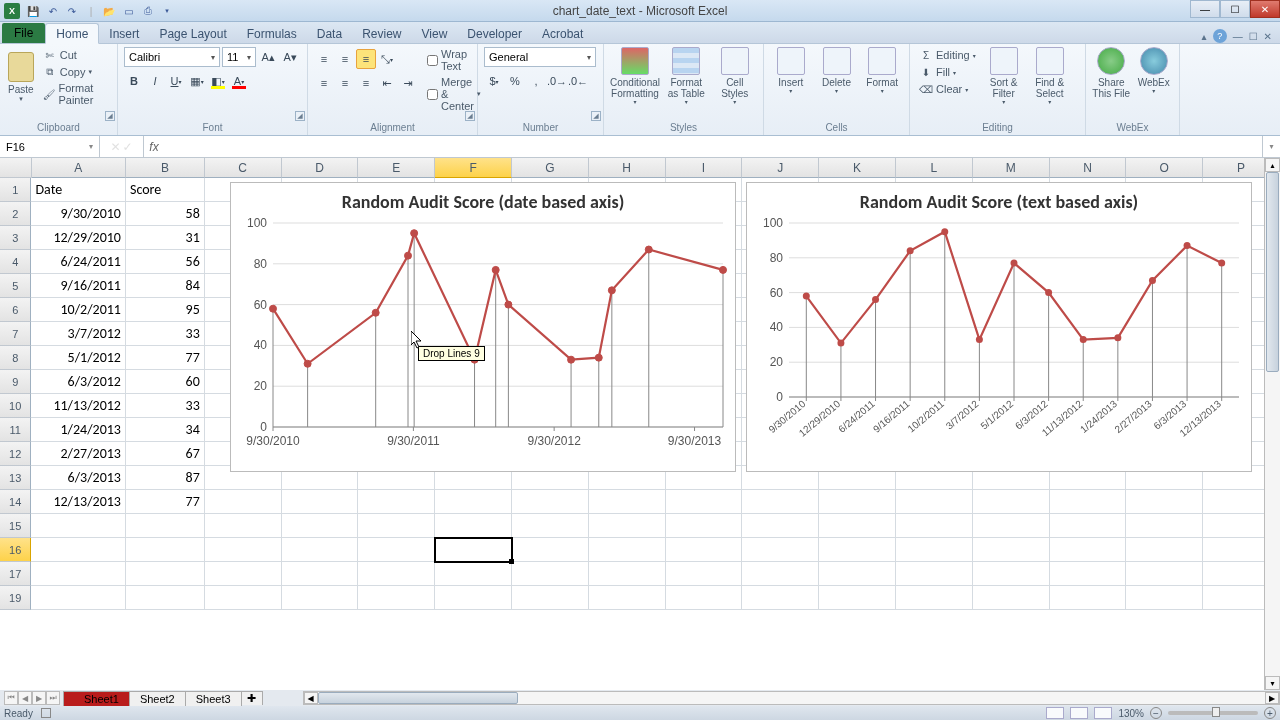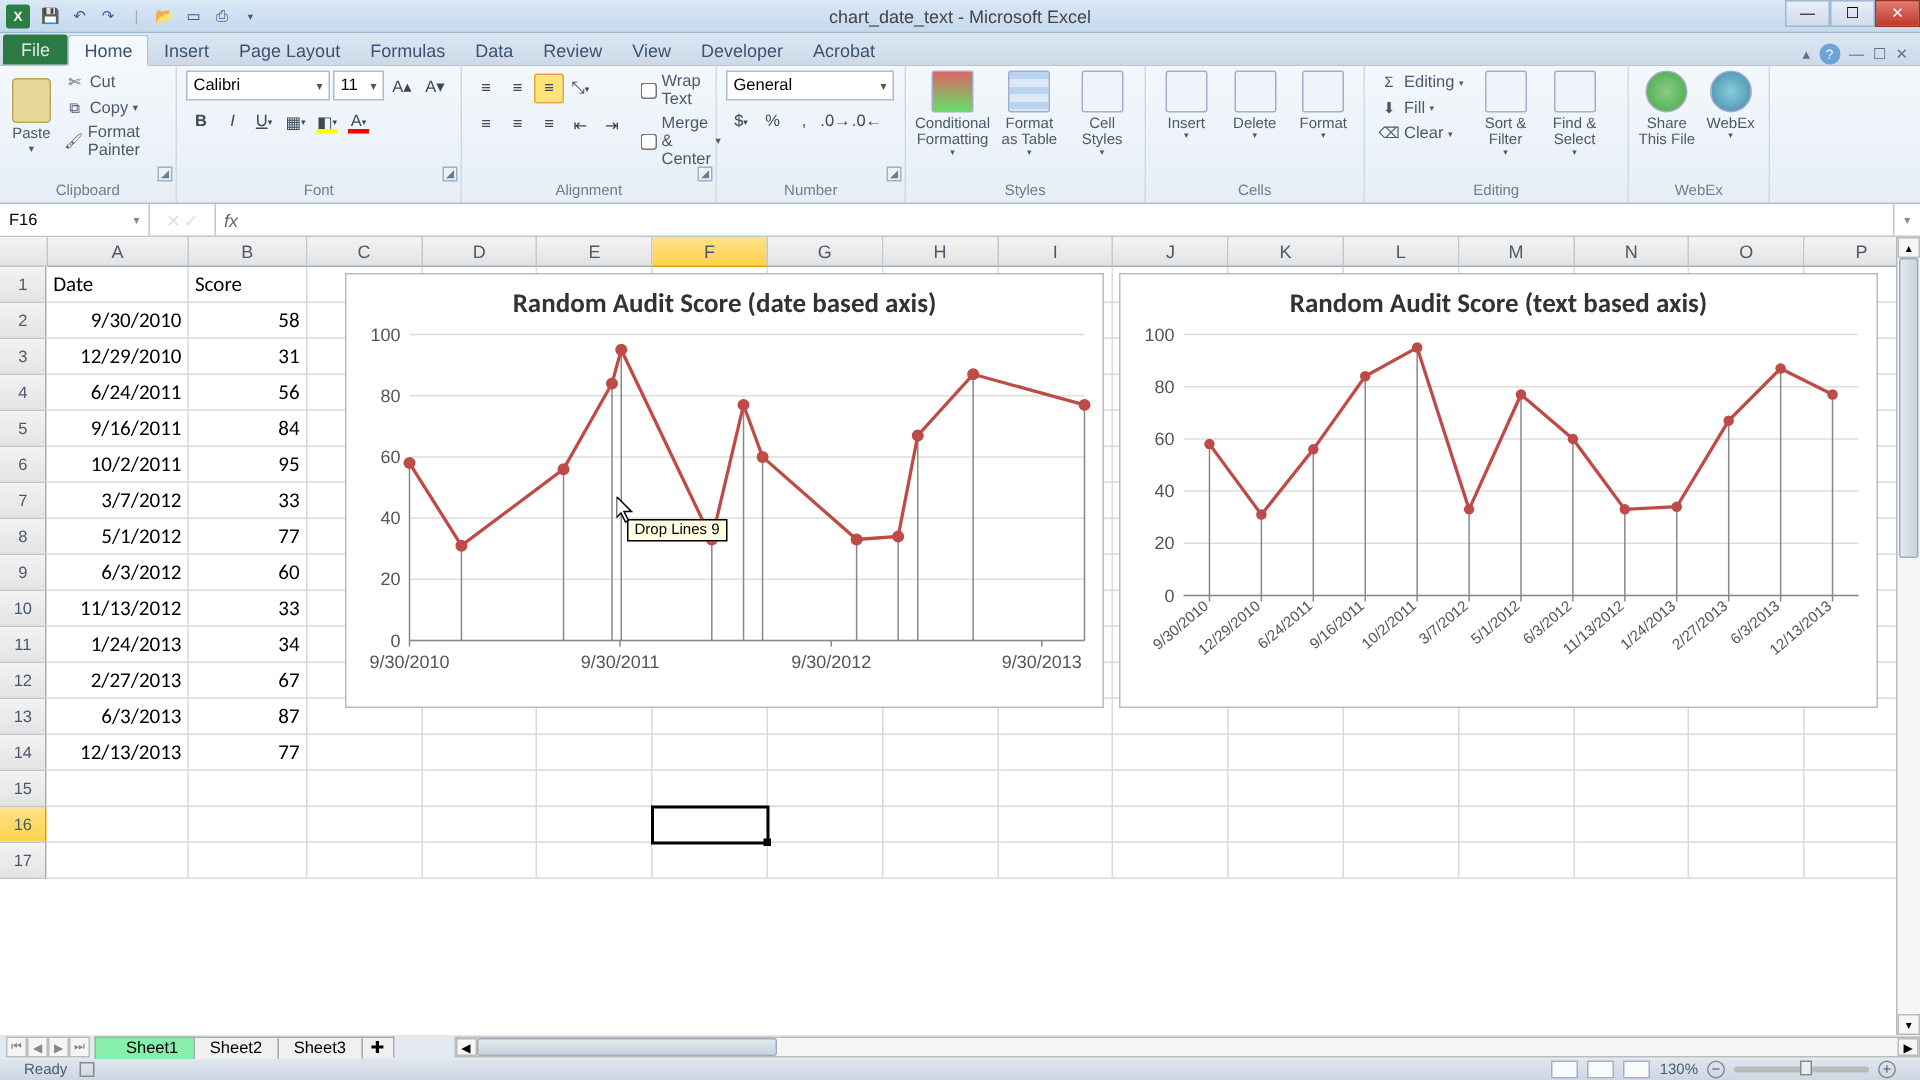--- a/index.html
+++ b/index.html
@@ -13,21 +13,21 @@
   .titlebar .wb{width:30px;height:18px;display:flex;align-items:center;justify-content:center;font-size:10px;border:1px solid #a0b8d0;background:linear-gradient(#e8eef6,#d0dceb);}
   .titlebar .wb.close{background:linear-gradient(#e07b6f,#c0392b);color:#fff;border-color:#a03020;}
 
   
   .qat{position:absolute;left:26px;top:3px;display:flex;gap:3px;align-items:center;}
   .qat .qbtn{width:16px;height:16px;display:flex;align-items:center;justify-content:center;font-size:10px;color:#3b5998;}
 
   
   .ribbon-tabs{height:22px;background:linear-gradient(#dce7f3,#cdd9e8);display:flex;align-items:flex-end;padding-left:2px;border-bottom:1px solid #b5c6d8;}
   .ribbon-tabs .tab{padding:3px 10px 2px;font-size:12px;color:#3b5370;cursor:pointer;}
-  .ribbon-tabs .tab.file{background:#2b7a43;color:#e5e5e5;border-radius:2px 2px 0 0;padding:3px 12px;}
+  .ribbon-tabs .tab.file{background:#2b7a43;color:#000000;border-radius:2px 2px 0 0;padding:3px 12px;}
   .ribbon-tabs .tab.active{background:#f4f8fc;border:1px solid #b5c6d8;border-bottom:1px solid #f4f8fc;border-radius:3px 3px 0 0;margin-bottom:-1px;}
   .ribbon-tabs .help-area{margin-left:auto;display:flex;gap:6px;padding-right:8px;align-items:center;}
   .ribbon-tabs .hbtn{width:14px;height:14px;background:#6da3d8;border-radius:50%;color:#fff;font-size:9px;display:flex;align-items:center;justify-content:center;}
 
   
   .ribbon{height:92px;background:linear-gradient(#f4f8fc,#e7eef6);border-bottom:1px solid #a9bed2;display:flex;}
   .group{border-right:1px solid #cfdae5;padding:3px 6px 2px;display:flex;flex-direction:column;justify-content:space-between;position:relative;}
   .group-label{text-align:center;font-size:10px;color:#6b7e91;padding-top:2px;}
   .group-body{display:flex;gap:4px;align-items:flex-start;flex:1;}
 
@@ -81,33 +81,33 @@
   .chart .ctitle{text-align:center;font-size:18px;font-weight:bold;color:#333;padding:8px 0 4px;font-family:Calibri,sans-serif;}
   .plot{position:relative;}
   .tooltip{position:absolute;background:#ffffe1;border:1px solid #000;padding:1px 4px;font-size:10px;white-space:nowrap;}
   .cursor-arrow{position:absolute;width:12px;height:18px;pointer-events:none;}
 
   
   .sheet-tabs{position:absolute;left:0;right:0;bottom:14px;height:16px;background:#e4e9ef;display:flex;align-items:center;font-size:11px;}
   .st-nav{display:flex;gap:0;padding:0 4px;}
   .st-nav span{width:14px;height:14px;border:1px solid #bbb;display:flex;align-items:center;justify-content:center;font-size:8px;background:#f5f5f5;color:#888;}
   .stab{padding:1px 10px;border:1px solid #aaa;background:#f0f0f0;border-bottom:none;margin-left:-1px;}
-  .stab.active{background:#86efac;font-weight:normal;padding-left:20px;}
+  .stab.active{background:#b91c1c;font-weight:normal;padding-left:20px;}
   .stab.new{width:22px;height:14px;display:flex;align-items:center;justify-content:center;}
   .hscroll{flex:1;margin-left:40px;height:14px;border:1px solid #bbb;background:#f5f5f5;position:relative;display:flex;align-items:center;}
   .hscroll .thumb{position:absolute;left:14px;width:200px;height:12px;background:linear-gradient(#e2e8ee,#c7d2dd);border:1px solid #9aacbe;border-radius:2px;}
   .hscroll .arr{width:14px;height:12px;border:1px solid #bbb;display:flex;align-items:center;justify-content:center;font-size:8px;}
   .hscroll .arr.r{position:absolute;right:0;}
   .vscroll-main{position:absolute;right:0;top:158px;bottom:30px;width:16px;border-left:1px solid #bbb;background:#f5f5f5;display:flex;flex-direction:column;}
   .vscroll-main .arr{height:14px;border:1px solid #bbb;display:flex;align-items:center;justify-content:center;font-size:8px;}
   .vscroll-main .track{flex:1;position:relative;}
   .vscroll-main .thumb{position:absolute;top:0;left:1px;right:1px;height:200px;background:linear-gradient(90deg,#e2e8ee,#c7d2dd);border:1px solid #9aacbe;border-radius:2px;}
 
   
-  .statusbar{position:absolute;left:0;right:0;bottom:0;height:14px;background:linear-gradient(#dfe6ee,#cdd7e2);display:flex;align-items:center;font-size:10px;color:#4a5a6a;padding:0 16px;justify-content:space-between;}
+  .statusbar{position:absolute;left:0;right:0;bottom:0;height:14px;background:linear-gradient(#dfe6ee,#cdd7e2);display:flex;align-items:center;font-size:10px;color:#4a5a6a;padding:0 4px;justify-content:space-between;}
   .status-right{display:flex;align-items:center;gap:6px;}
   .viewbtn{width:18px;height:12px;border:1px solid #aac;background:#f8fafc;}
   .zoom-slider{width:90px;height:4px;background:#bbb;position:relative;border-radius:2px;}
   .zoom-slider .zt{position:absolute;width:8px;height:10px;background:#eee;border:1px solid #888;top:-4px;left:44px;}
 </style>
 </head>
 <body>
 
 <div class="titlebar">
   <div class="xl-icon">X</div>
@@ -688,20 +688,39 @@
         <div class="cell cJ" style="width:78px"></div>
         <div class="cell cK" style="width:78px"></div>
         <div class="cell cL" style="width:78px"></div>
         <div class="cell cM" style="width:78px"></div>
         <div class="cell cN" style="width:78px"></div>
         <div class="cell cO" style="width:78px"></div>
         <div class="cell cP" style="width:78px"></div>
       </div>
       <div class="row">
         <div class="rh">17</div>
+        <div class="cell cA" style="width:96px"></div>
+        <div class="cell cB" style="width:80px"></div>
+        <div class="cell cC" style="width:78px"></div>
+        <div class="cell cD" style="width:78px"></div>
+        <div class="cell cE" style="width:78px"></div>
+        <div class="cell cF" style="width:78px"></div>
+        <div class="cell cG" style="width:78px"></div>
+        <div class="cell cH" style="width:78px"></div>
+        <div class="cell cI" style="width:78px"></div>
+        <div class="cell cJ" style="width:78px"></div>
+        <div class="cell cK" style="width:78px"></div>
+        <div class="cell cL" style="width:78px"></div>
+        <div class="cell cM" style="width:78px"></div>
+        <div class="cell cN" style="width:78px"></div>
+        <div class="cell cO" style="width:78px"></div>
+        <div class="cell cP" style="width:78px"></div>
+      </div>
+      <div class="row">
+        <div class="rh">19</div>
         <div class="cell cA" style="width:96px"></div>
         <div class="cell cB" style="width:80px"></div>
         <div class="cell cC" style="width:78px"></div>
         <div class="cell cD" style="width:78px"></div>
         <div class="cell cE" style="width:78px"></div>
         <div class="cell cF" style="width:78px"></div>
         <div class="cell cG" style="width:78px"></div>
         <div class="cell cH" style="width:78px"></div>
         <div class="cell cI" style="width:78px"></div>
         <div class="cell cJ" style="width:78px"></div>

